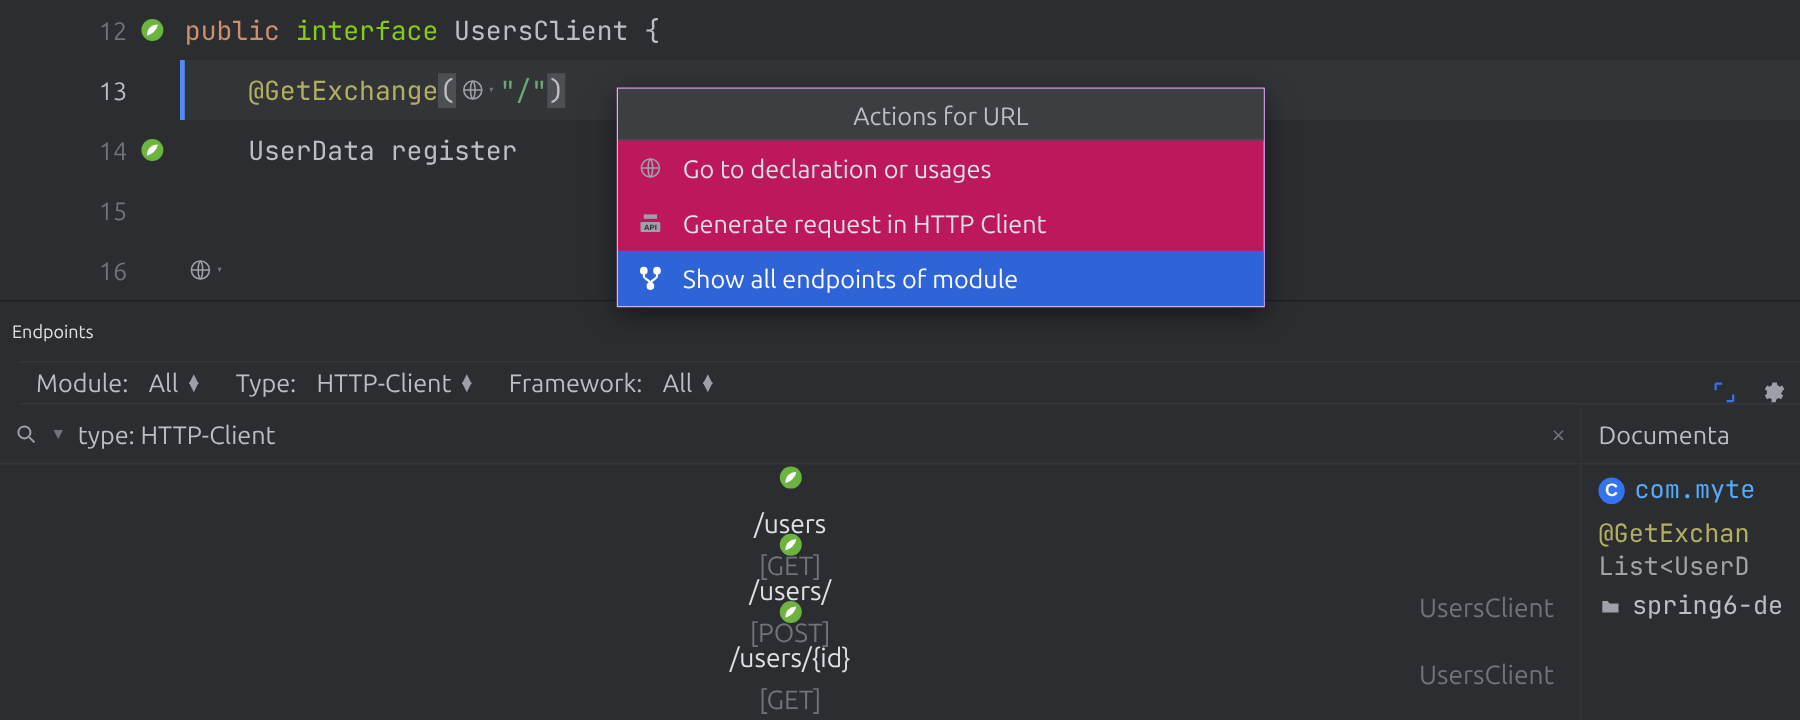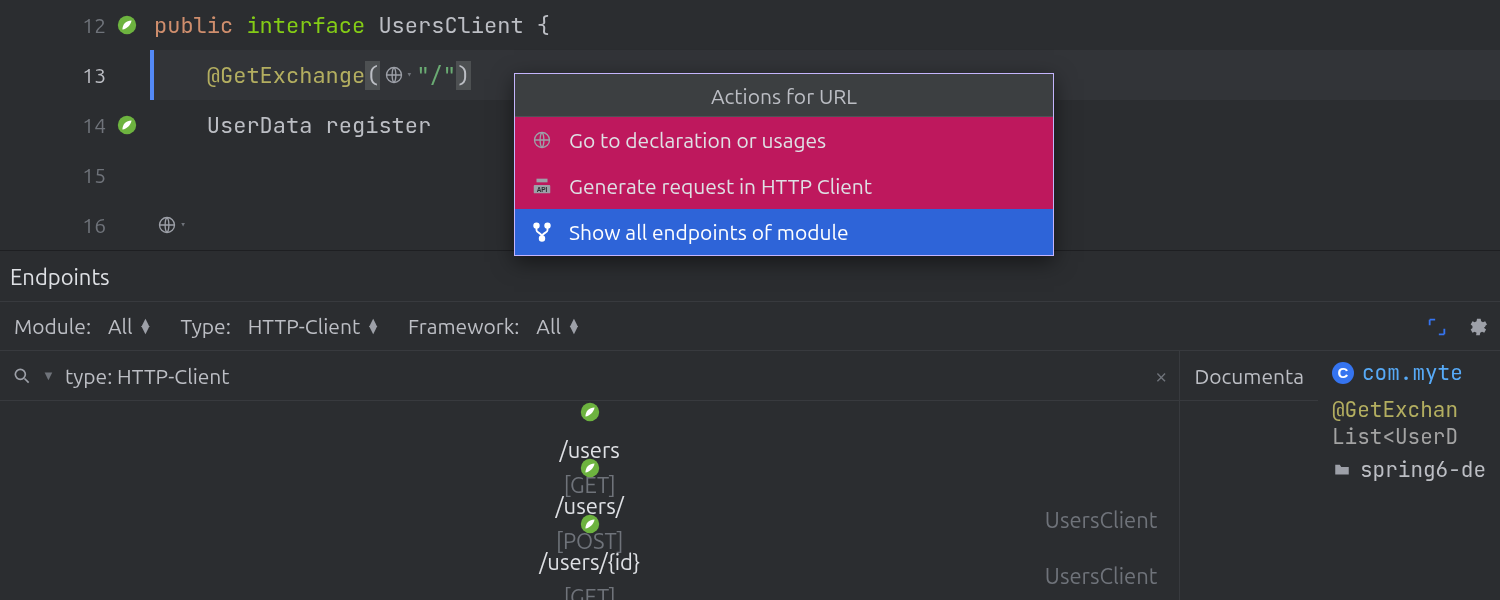--- a/index.html
+++ b/index.html
@@ -103,51 +103,52 @@
     border-top:1px solid #1e1f22;
     background:#2b2d30;
     height:350px;
     display:flex;
     flex-direction:column;
   }
   .tw-header {
     display:flex; align-items:center;
     height:50px;
     padding:0 10px;
-    font-size:22px;
+    font-size:15px;
     color:#dfe1e5;
     text-align:center;
   }
   .tw-toolbar {
     display:flex;align-items:center;
-    height:50px;
+    height:36px;
     border-top:1px solid #383a3e;
     border-bottom:1px solid #383a3e;
     font-size:21px;
     color:#bcbec4;
     position:relative;
+    margin-left:16px;
   }
   .filter {
     display:flex;align-items:center;gap:6px;
     padding:0 14px;
     cursor:pointer;
   }
   .updown { font-size:14px;color:#9da0a8;line-height:7px;display:inline-block; }
   .tw-right-icons {
     position:absolute;right:8px;top:0;height:50px;
     display:flex;align-items:center;gap:10px;
   }
   .icon-btn {
     width:30px;height:30px;display:flex;align-items:center;justify-content:center;
     color:#9da0a8;
   }
 
   .body-split { display:flex; flex:1; overflow:hidden; }
   .left-pane { width:1320px; display:flex;flex-direction:column; }
-  .right-pane { flex:1; border-left:1px solid #383a3e; display:flex;flex-direction:row; }
+  .right-pane { flex:1; border-left:1px solid #383a3e; display:flex;flex-direction:column; }
 
   .search-row {
     display:flex;align-items:center;
     height:50px;
     padding:0 12px;
     background:#2b2d30;
     border-bottom:1px solid #383a3e;
     gap:10px;
     color:#bcbec4;
     font-size:21px;

